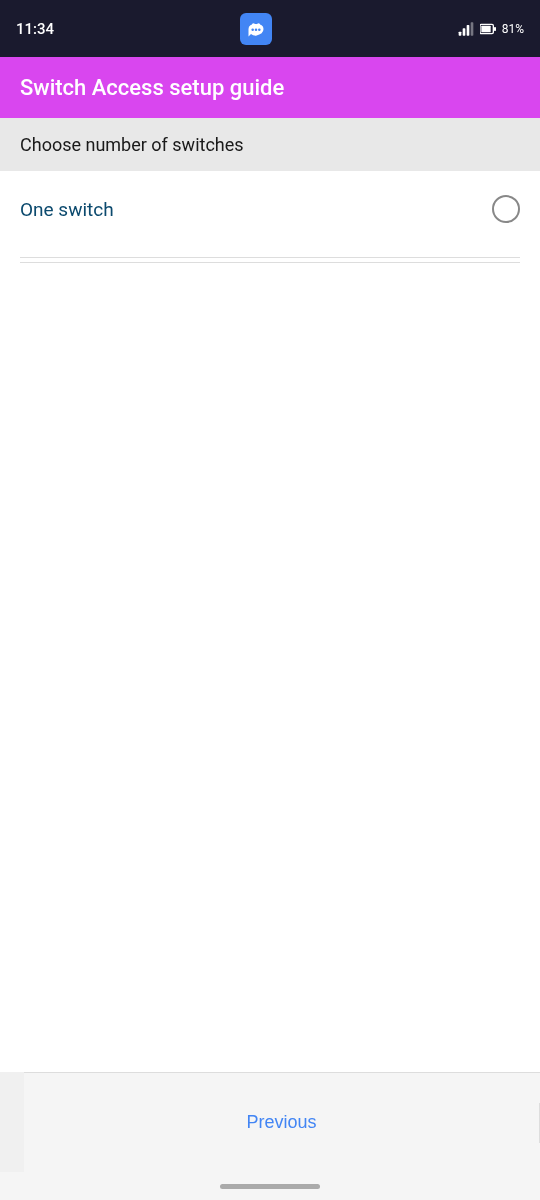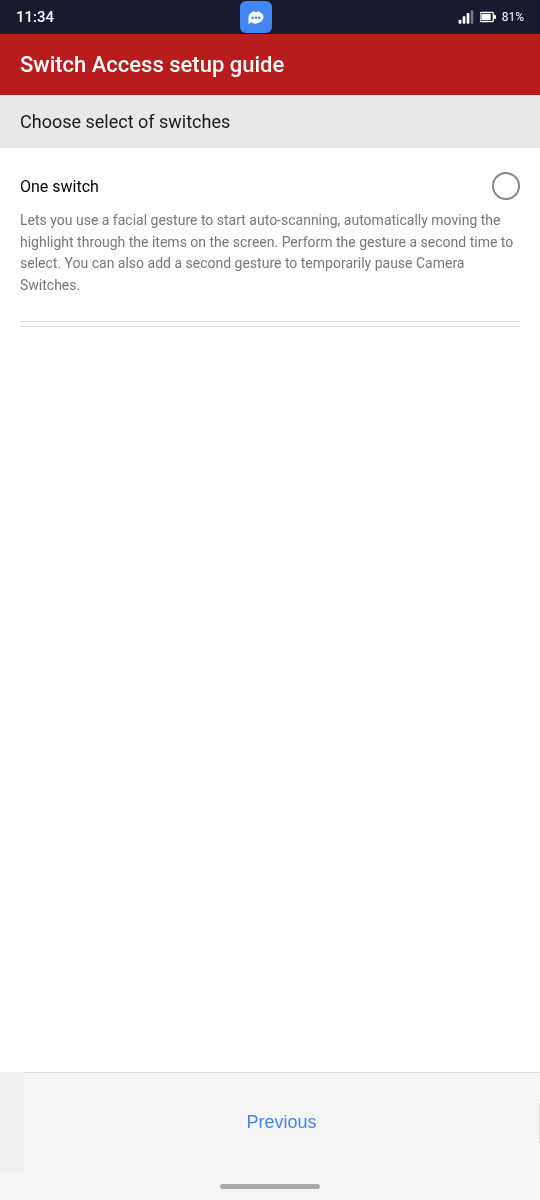--- a/index.html
+++ b/index.html
@@ -10,21 +10,21 @@
       font-family: 'Roboto', Arial, sans-serif;
       background: #f0f0f0;
       display: flex;
       flex-direction: column;
     }
 
     
     .status-bar {
       background: #1a1a2e;
       color: white;
-      height: 34px;
+      height: 57px;
       display: flex;
       align-items: center;
       justify-content: space-between;
       padding: 0 16px;
       flex-shrink: 0;
       gap: 40px;
     }
     .status-bar-time {
       font-size: 15px;
       font-weight: 500;
@@ -46,21 +46,21 @@
     .status-bar-icons {
       display: flex;
       align-items: flex-start;
       gap: 6px;
       font-size: 12px;
       color: white;
     }
 
     
     .app-header {
-      background: #b91c1c;
+      background: #d946ef;
       color: white;
       padding: 18px 20px;
       flex-shrink: 0;
     }
     .app-header-title {
       font-size: 22px;
       font-weight: 500;
       color: white;
     }
 
@@ -91,22 +91,22 @@
       flex-direction: column;
       gap: 0;
     }
     .option-header {
       display: flex;
       align-items: center;
       justify-content: space-between;
       margin-bottom: 10px;
     }
     .option-label {
-      font-size: 16px;
-      color: #000000;
+      font-size: 19px;
+      color: #0c4a6e;
       font-weight: 400;
     }
     .option-description {
       font-size: 14px;
       color: #777777;
       line-height: 1.55;
     }
     .divider {
       height: 1px;
       background: #dddddd;
@@ -210,32 +210,31 @@
     </svg>
     <span>81%</span>
   </div>
 </div>
 
 <div class="app-header">
   <span class="app-header-title">Switch Access setup guide</span>
 </div>
 
 <div class="section-header">
-  <span class="section-title">Choose select of switches</span>
+  <span class="section-title">Choose number of switches</span>
 </div>
 
 <div class="content-area">
 
   <div class="option-item" id="option-one-switch">
     <div class="option-header">
       <span class="option-label">One switch</span>
       <div class="radio-outer" id="radio-one">
       </div>
     </div>
-    <span class="option-description">Lets you use a facial gesture to start auto-scanning, automatically moving the highlight through the items on the screen. Perform the gesture a second time to select. You can also add a second gesture to temporarily pause Camera Switches.</span>
   </div>
 
   <div class="divider"></div>
 
 
   <div class="divider"></div>
 
 </div>
 
 <div class="bottom-nav">

